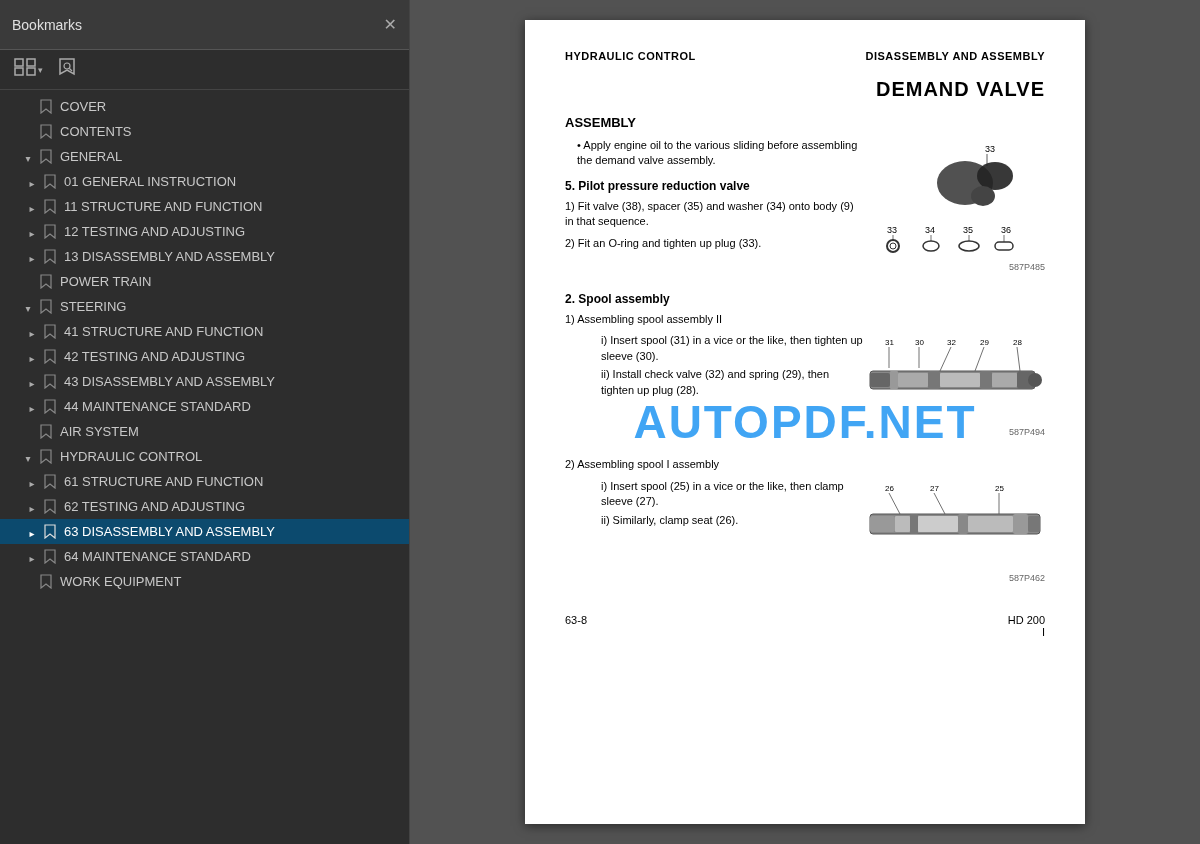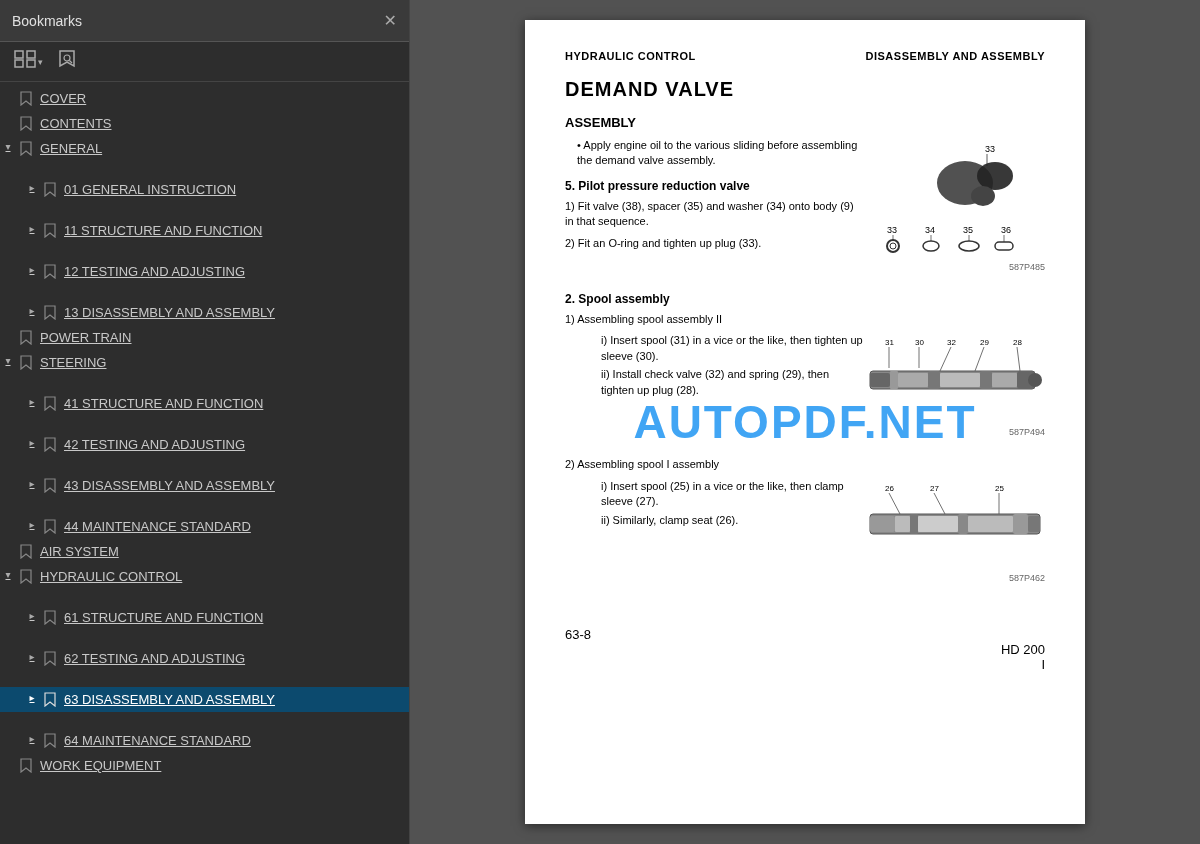--- a/index.html
+++ b/index.html
@@ -16,21 +16,21 @@
       border-right: 1px solid #444;
     }
 
     .bookmarks-header {
       display: flex;
       align-items: center;
       justify-content: space-between;
       padding: 8px 12px;
       background: #3a3a3a;
       border-bottom: 1px solid #555;
-      height: 42px;
+      height: 50px;
     }
 
     .bookmarks-title {
       color: #e0e0e0;
       font-size: 14px;
       font-weight: normal;
     }
 
     .close-btn {
       color: #aaa;
@@ -68,29 +68,28 @@
       overflow-y: auto;
       padding: 4px 0;
     }
 
     .bookmark-tree::-webkit-scrollbar { width: 8px; }
     .bookmark-tree::-webkit-scrollbar-track { background: #2d2d2d; }
     .bookmark-tree::-webkit-scrollbar-thumb { background: #555; border-radius: 4px; }
 
     .bm-item {
       display: flex;
-      align-items: flex-start;
-      padding: 5px 0;
+      align-items: flex-end;
+      padding: 5px 20px;
       cursor: pointer;
       color: #c8c8c8;
       font-size: 13px;
       white-space: nowrap;
       user-select: none;
       position: relative;
-      text-decoration: underline;
     }
 
     .bm-item.highlighted {
       background: #0c4a6e;
       color: #fff;
     }
 
     .expand-btn {
       width: 16px;
       min-width: 16px;
@@ -114,21 +113,21 @@
       font-size: 12px;
       display: flex;
       align-items: center;
       justify-content: center;
     }
 
     .bm-label {
       font-size: 13px;
     }
 
-    .indent-1 { padding-left: 24px; margin-top: 16px; }
+    .indent-1 { padding-left: 24px; }
 
     
     .right-panel {
       flex: 1;
       height: 844px;
       background: #525252;
       overflow-y: auto;
       display: flex;
       justify-content: center;
       padding: 20px;
@@ -155,21 +154,21 @@
       letter-spacing: 0.5px;
     }
 
     .doc-header-right {
       font-size: 11px;
       font-weight: bold;
       letter-spacing: 0.5px;
     }
 
     .doc-title {
-      text-align: left;
+      text-align: right;
       font-size: 20px;
       font-weight: bold;
       margin-bottom: 14px;
       letter-spacing: 1px;
     }
 
     .doc-section-title {
       font-size: 13px;
       font-weight: bold;
       margin-bottom: 8px;
@@ -217,23 +216,22 @@
       opacity: 0.85;
       white-space: nowrap;
       z-index: 10;
       pointer-events: none;
       letter-spacing: 2px;
     }
 
     .doc-footer {
       display: flex;
       justify-content: space-between;
-      margin-top: 36px;
-      font-size: 13px;
-      flex-direction: column;
+      margin-top: 23px;
+      font-size: 11px;
     }
 
     
     .diagram-svg {
       overflow: visible;
     }
 
     .content-with-diagram {
       display: flex;
       gap: 0;

